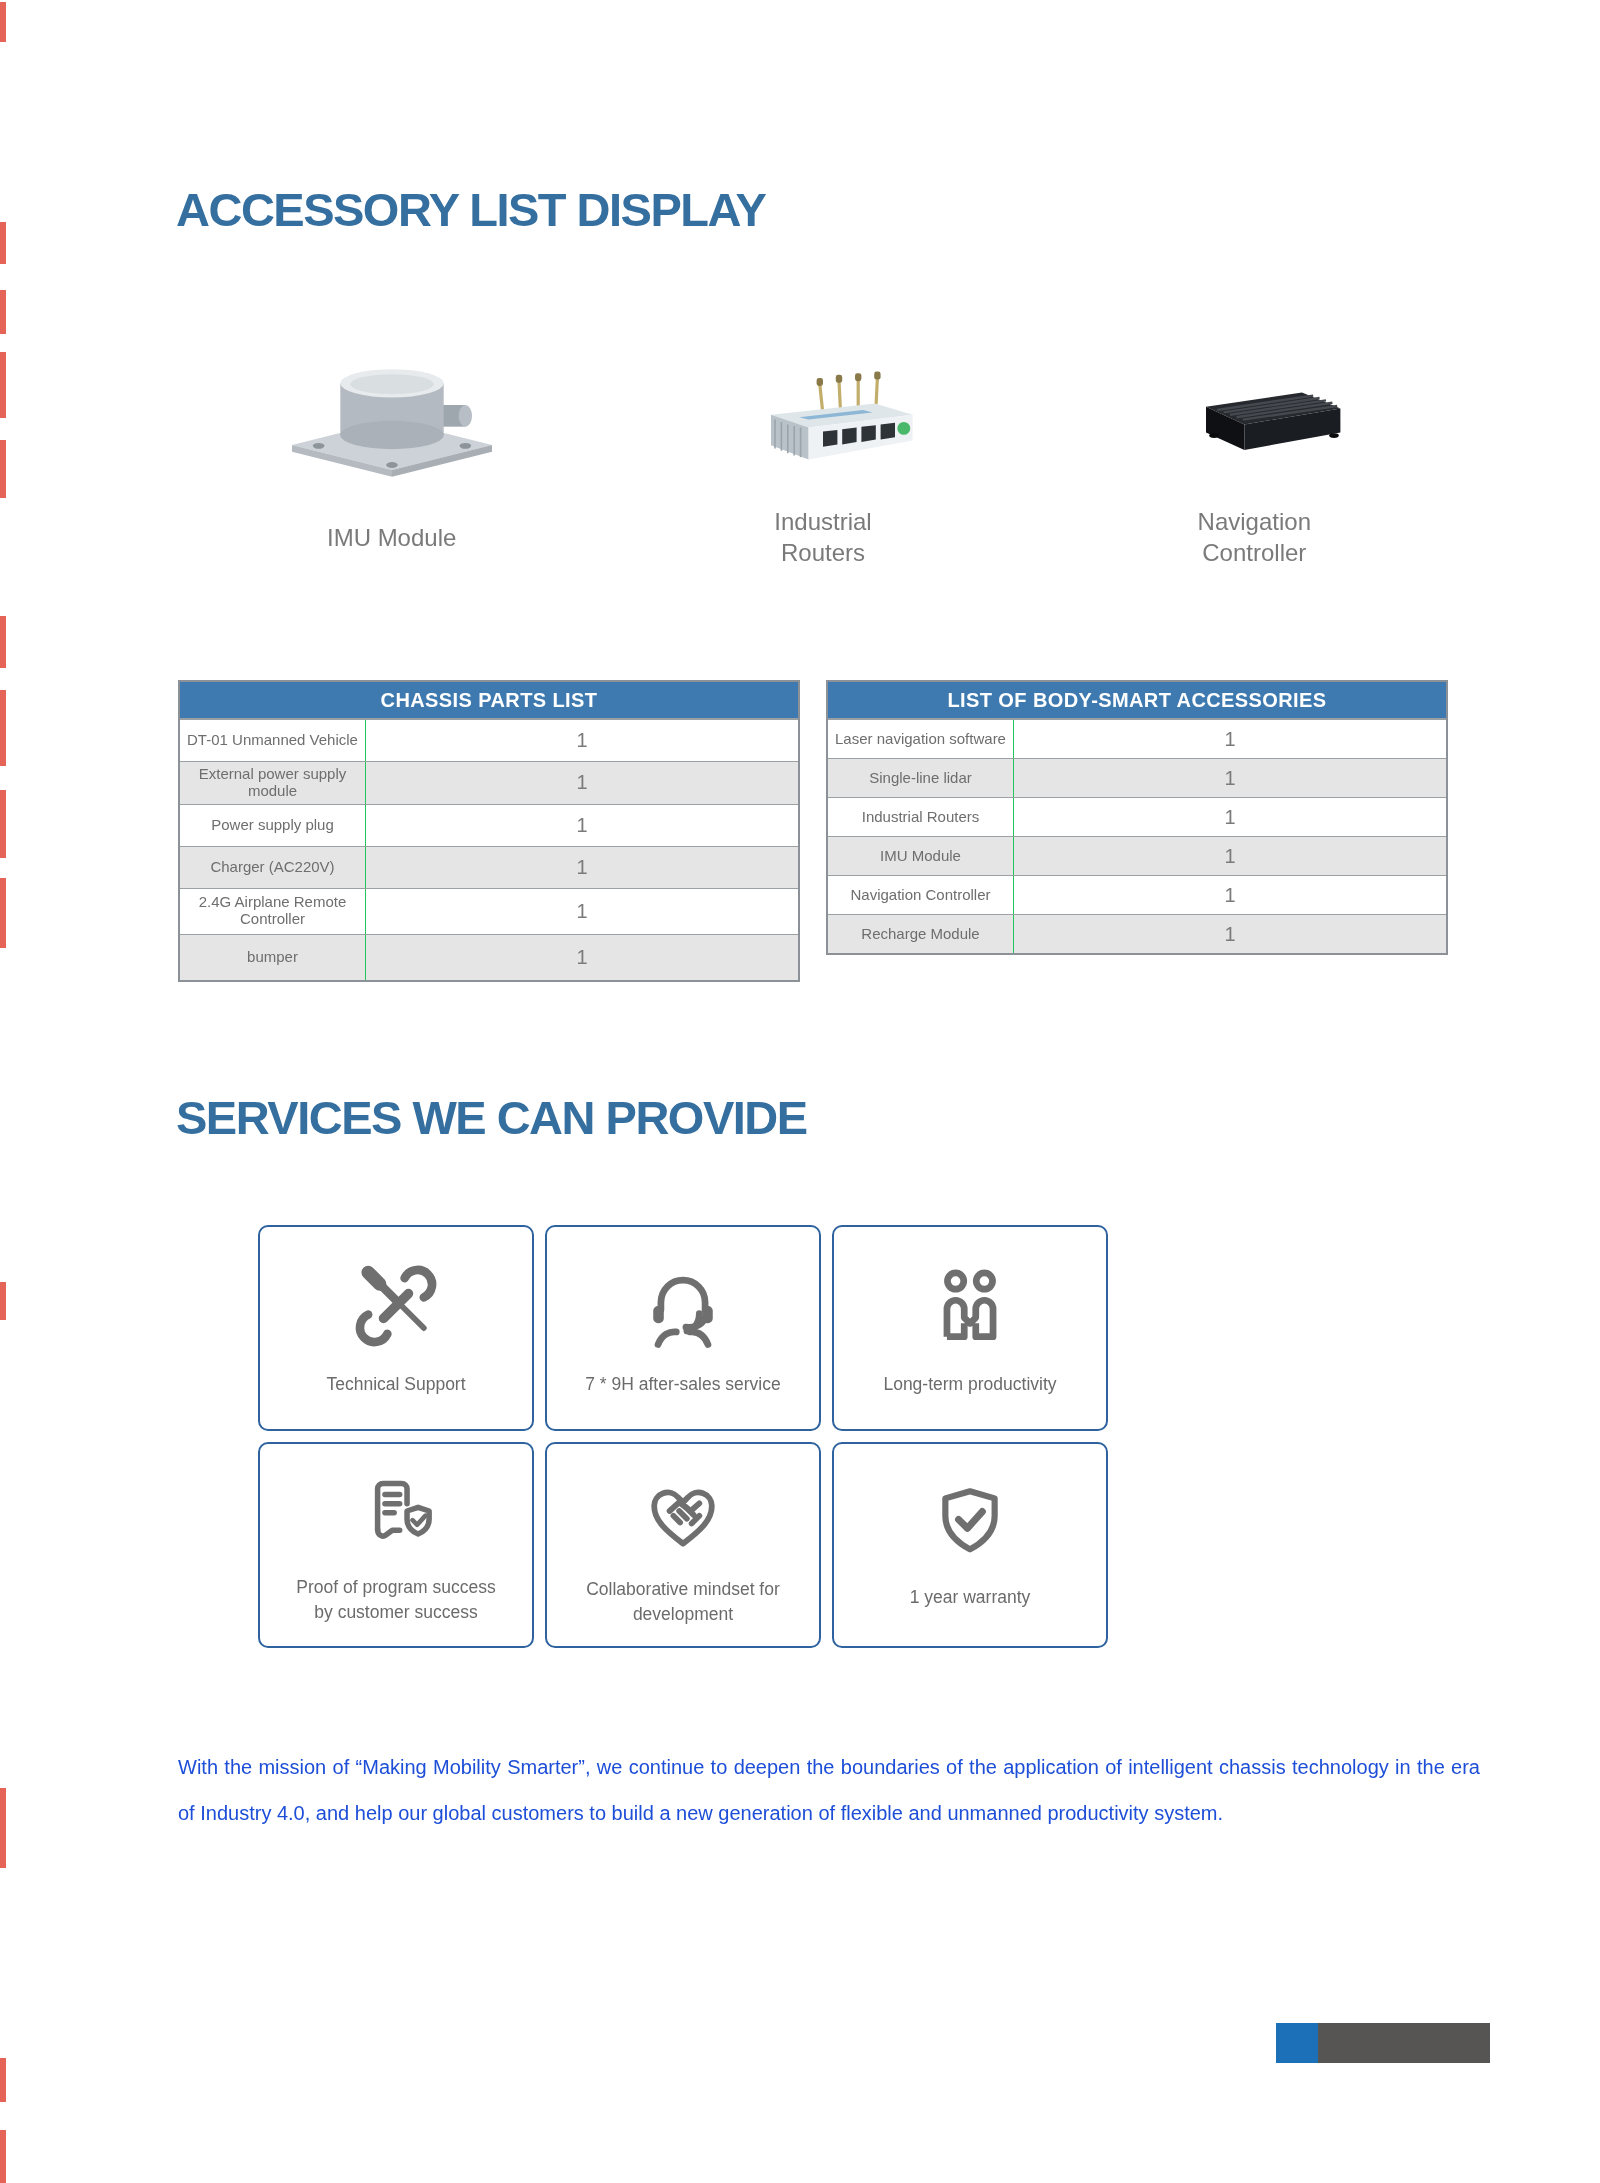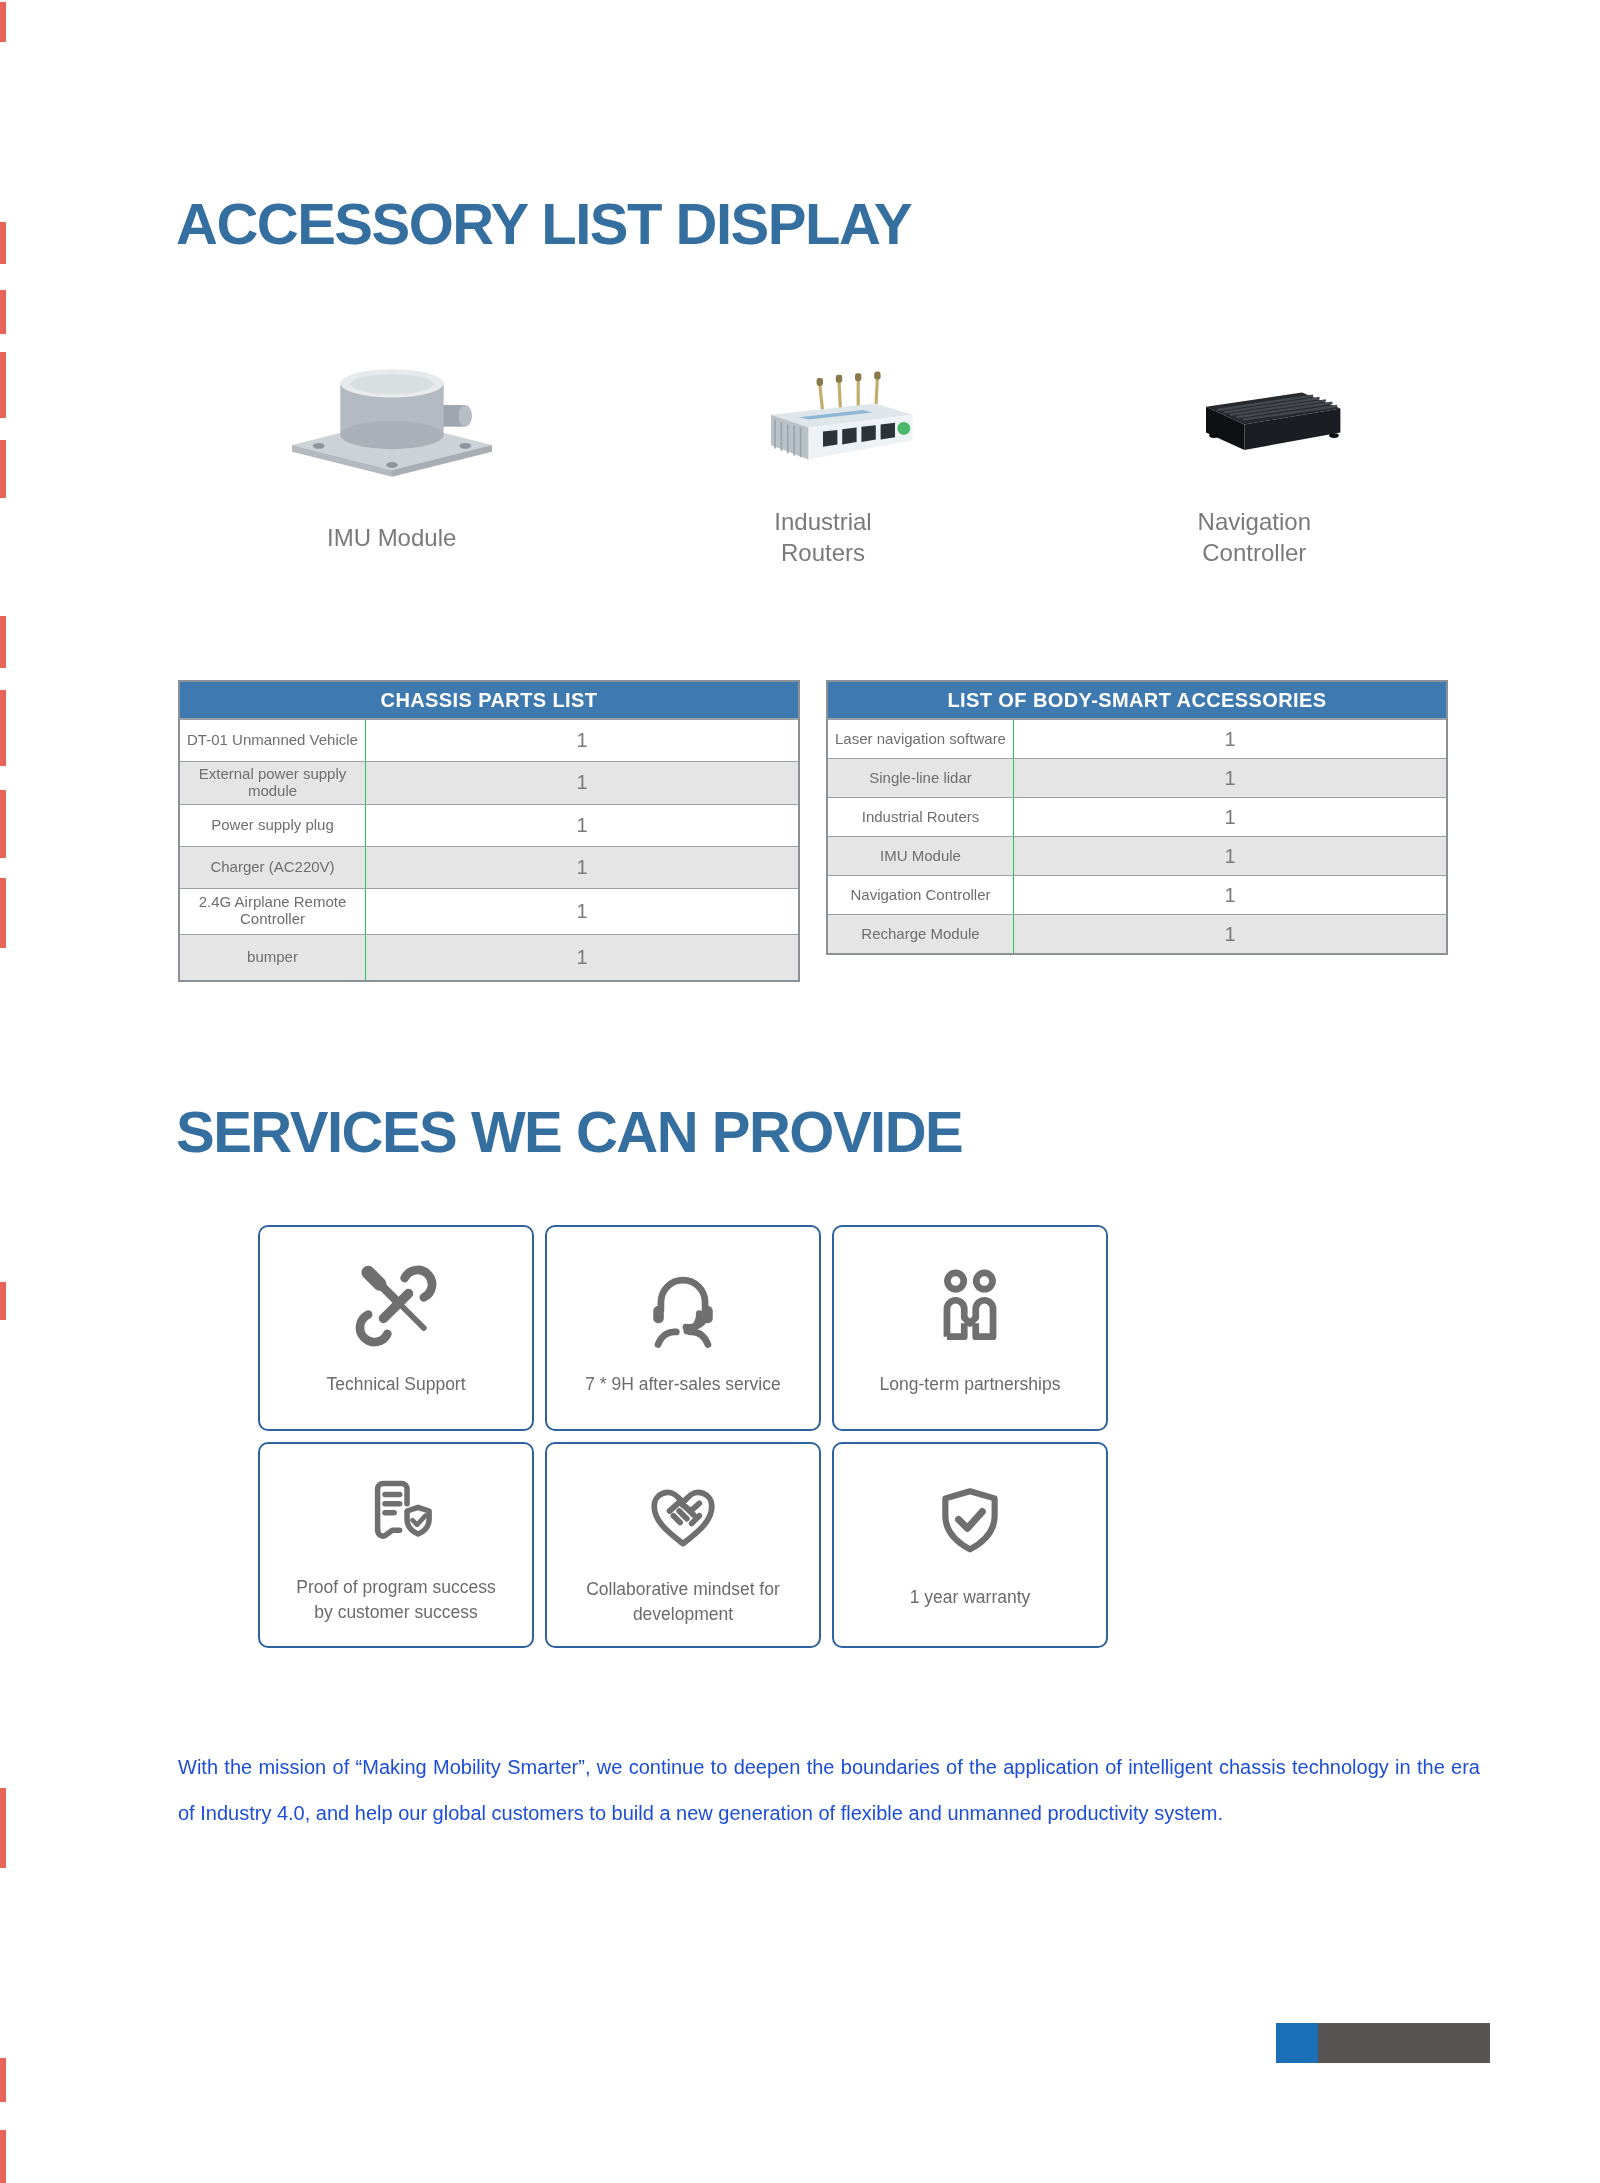--- a/index.html
+++ b/index.html
@@ -3,21 +3,21 @@
 <meta charset="utf-8">
 <style>
   html,body{margin:0;padding:0;background:#fdfdfd;}
   .page{
     position:relative;width:1600px;height:2183px;background:#ffffff;
     font-family:"Liberation Sans","DejaVu Sans",sans-serif;overflow:hidden;
   }
   
   .sec-title{
     position:absolute;left:176px;color:#356f9f;font-weight:700;
-    font-size:58px;letter-spacing:-1.5px;line-height:1.15;white-space:nowrap;
+    font-size:47px;letter-spacing:-1.5px;line-height:1.15;white-space:nowrap;
   }
   #title-accessory{top:152px;}
   #title-services{top:1060px;}
   
   .products{position:absolute;left:176px;top:318px;width:1294px;display:flex;}
   .product{flex:1;display:flex;flex-direction:column;align-items:center;}
   .product-img{height:182px;display:flex;align-items:flex-end;justify-content:center;}
   .product-label{
     height:76px;display:flex;align-items:center;justify-content:center;
     text-align:center;font-size:24px;line-height:1.28;color:#7a7a7a;max-width:170px;
@@ -266,21 +266,21 @@
     <div class="service-card">
       <span class="service-icon">
         <svg width="96" height="96" viewBox="0 0 100 100">
           <g fill="none" stroke="#6f6f6f" stroke-width="7" stroke-linejoin="round">
             <circle cx="35" cy="24" r="8.5"></circle>
             <circle cx="65" cy="24" r="8.5"></circle>
             <path d="M26 82 V53 a9 9 0 0 1 18 0 v9 l6 6 6 -6 v-9 a9 9 0 0 1 18 0 v29 h-18 v-14 m-12 0 v14 h-18"></path>
           </g>
         </svg>
       </span>
-      <span class="service-label">Long-term partnerships</span>
+      <span class="service-label">Long-term productivity</span>
     </div>
 
     <div class="service-card">
       <span class="service-icon">
         <svg width="92" height="92" viewBox="0 0 100 100">
           <g fill="none" stroke="#6f6f6f" stroke-width="6" stroke-linecap="round" stroke-linejoin="round">
             <path d="M62 42 V26 a6 6 0 0 0 -6 -6 H36 a6 6 0 0 0 -6 6 v44"></path>
             <path d="M30 70 c0 6 5 9 9 6 l7 -5 h8"></path>
             <path d="M38 32 h16 M38 42 h16 M38 52 h10"></path>
             <path d="M74 46 l12 4 v9 c0 9 -7 14 -12 16 c-5 -2 -12 -7 -12 -16 v-9 z"></path>

